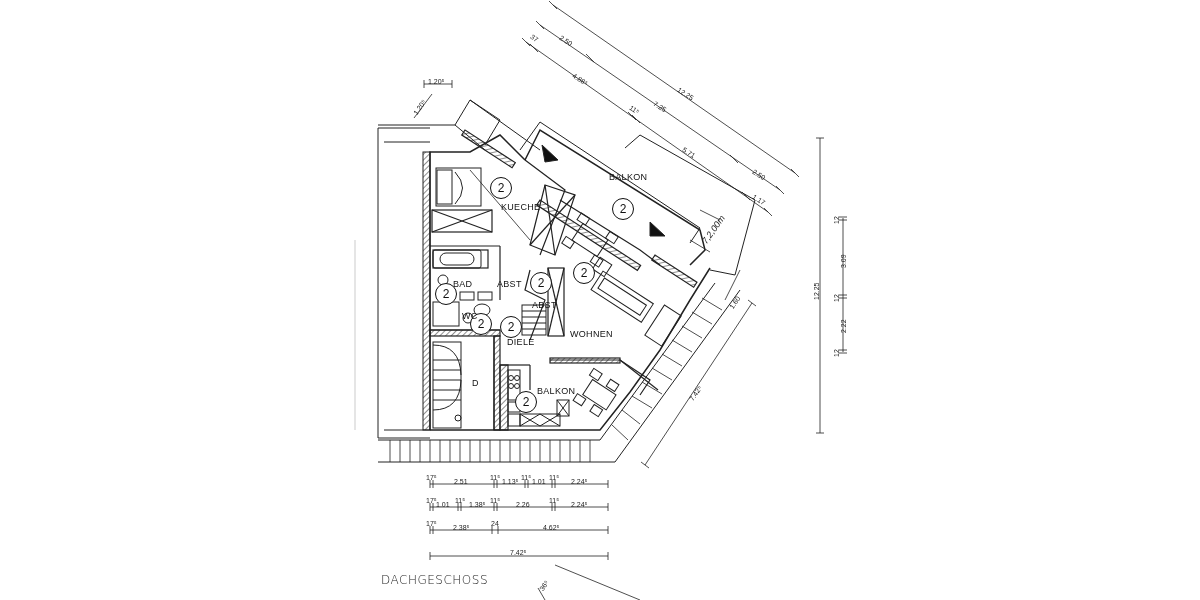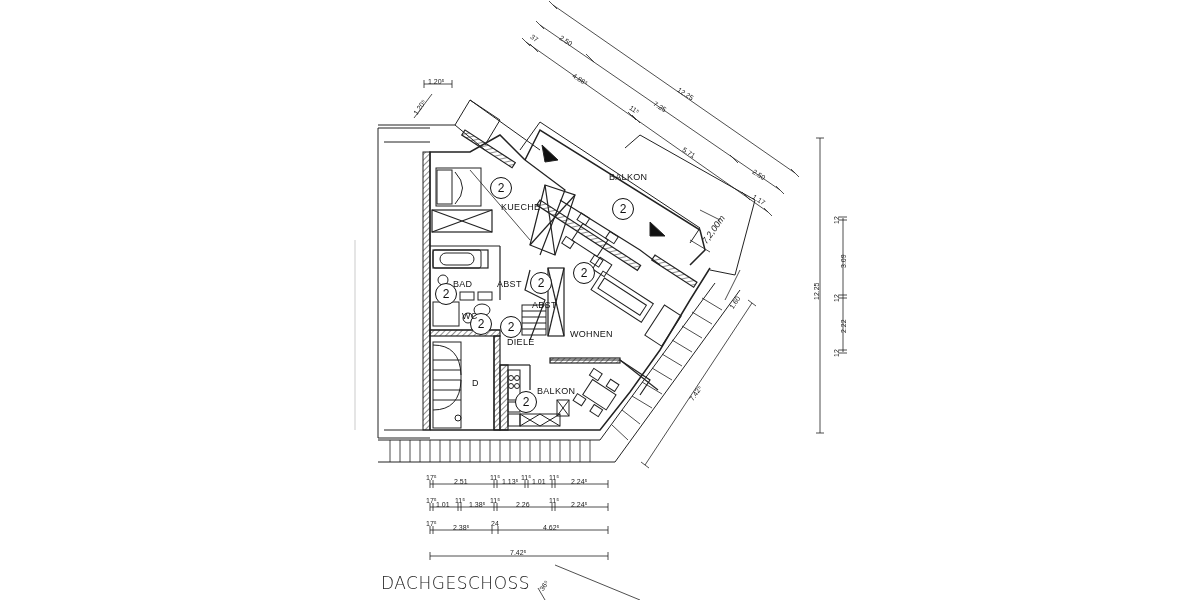--- a/index.html
+++ b/index.html
@@ -1,20 +1,20 @@
 <!DOCTYPE html>
 <html><head>
 <meta charset="utf-8">
 <style>
   html,body{margin:0;padding:0;background:#ffffff;}
   body{width:1200px;height:600px;position:relative;overflow:hidden;font-family:"Liberation Sans",sans-serif;color:#111;}
   #plan{position:absolute;left:0;top:0;width:1200px;height:600px;}
   .lbl{position:absolute;font-family:"Liberation Sans",sans-serif;font-size:9px;letter-spacing:0.3px;color:#111;white-space:nowrap;}
   .dim{position:absolute;font-family:"Liberation Sans",sans-serif;font-size:7px;color:#222;white-space:nowrap;}
-  .title{position:absolute;left:381px;top:573px;font-family:"DejaVu Sans",sans-serif;font-size:17px;letter-spacing:0.5px;color:#222;font-weight:300;}
+  .title{position:absolute;left:381px;top:573px;font-family:"DejaVu Sans",sans-serif;font-size:12px;letter-spacing:0.5px;color:#222;font-weight:300;}
   .circ{position:absolute;width:20px;height:20px;border:1px solid #111;border-radius:50%;font-size:12px;line-height:20px;text-align:center;background:#fff;font-family:"Liberation Sans",sans-serif;}
   .rot-diag{transform-origin:left top;transform:rotate(33deg);}
   .rot-vert{transform-origin:left top;transform:rotate(-90deg);}
   .rot-up{transform-origin:left top;transform:rotate(-55deg);}
 </style>
 </head>
 <body>
 
 <svg id="plan" viewBox="0 0 1200 600" xmlns="http://www.w3.org/2000/svg">
   <defs>

